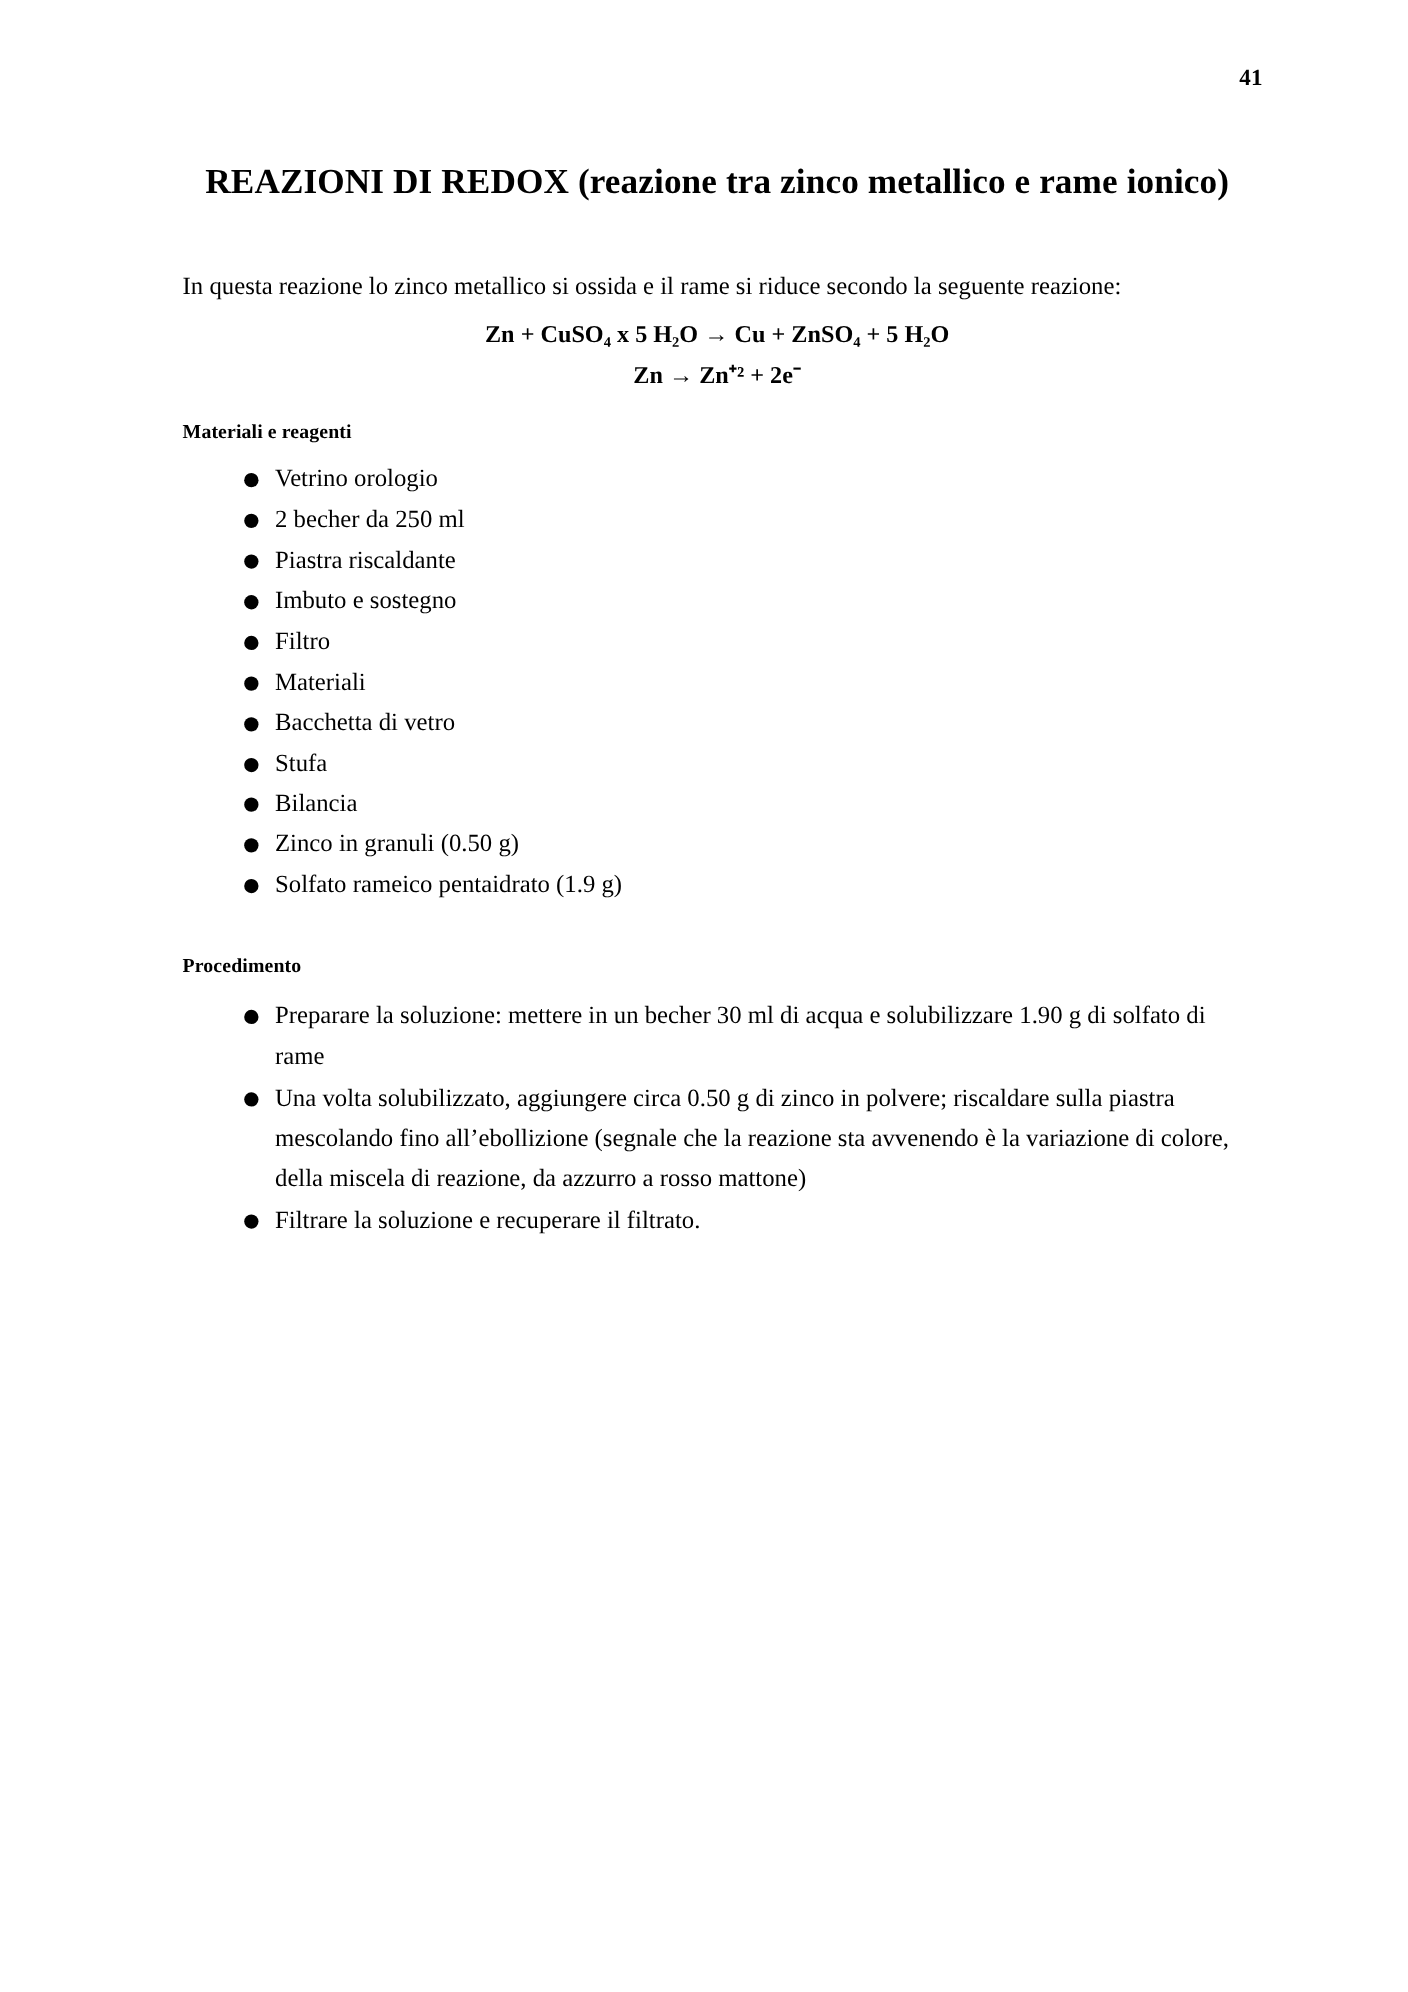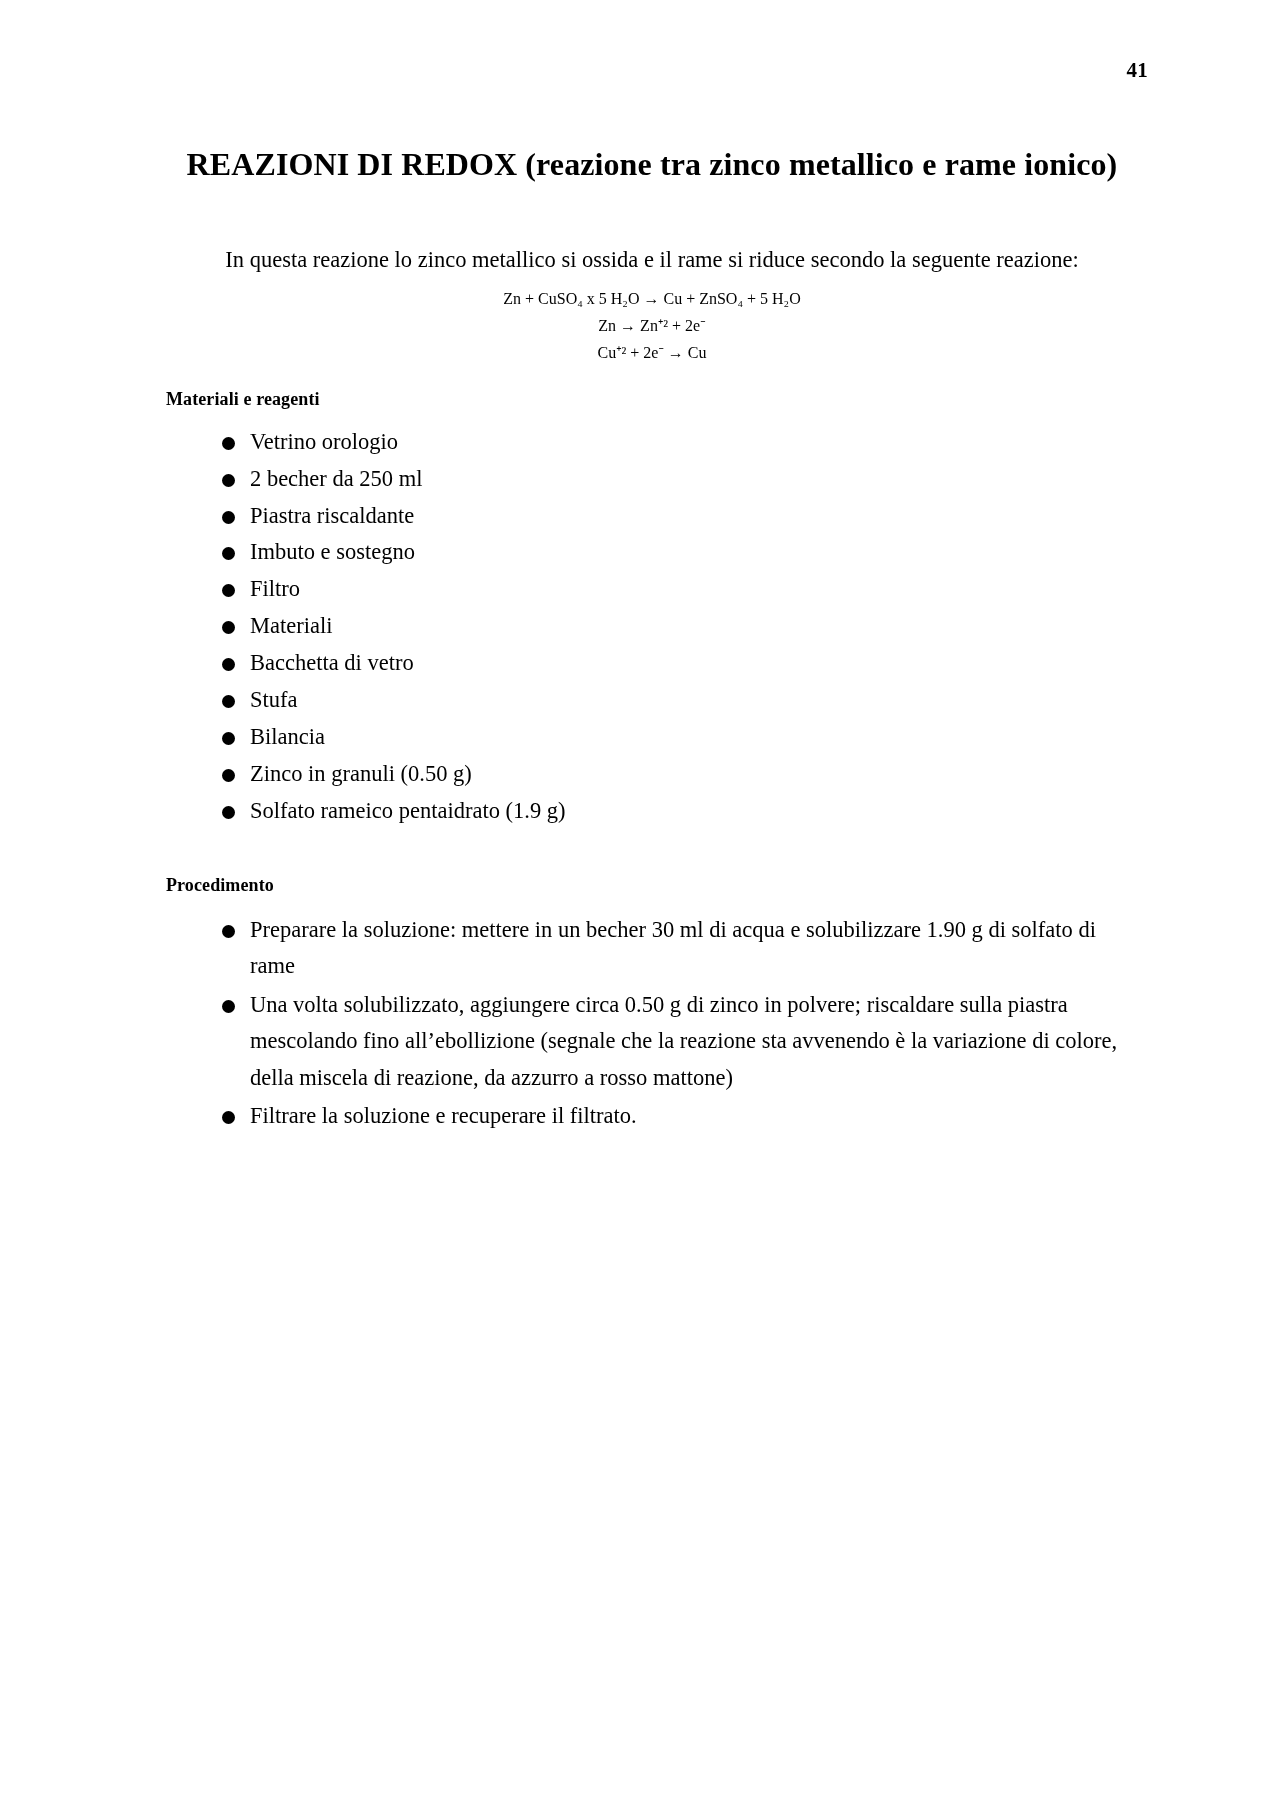--- a/index.html
+++ b/index.html
@@ -43,27 +43,27 @@
     line-height: 1.55;
     text-align: center;
     margin: 0 0 0 0;
     padding: 0 10px;
     letter-spacing: 0.1px;
   }
   p.intro {
     font-size: 22.5px;
     line-height: 1.62;
     margin: 52px 0 0 0;
-    text-align: center;
+    text-align: left;
   }
   .equations {
     margin: 8px 0 0 0;
     text-align: center;
-    font-weight: normal;
-    font-size: 16px;
+    font-weight: bold;
+    font-size: 22px;
     line-height: 1.68;
   }
   .equations .eq {
     display: block;
     white-space: nowrap;
   }
   h2.section-heading {
     font-family: "Liberation Serif", serif;
     font-weight: bold;
     font-size: 18px;
@@ -111,21 +111,20 @@
 
   <div class="content">
 
     <h1 class="doc-title">REAZIONI DI REDOX (reazione tra zinco metallico e rame ionico)</h1>
 
     <p class="intro">In questa reazione lo zinco metallico si ossida e il rame si riduce secondo la seguente reazione:</p>
 
     <div class="equations">
       <span class="eq">Zn + CuSO₄ x 5 H₂O → Cu + ZnSO₄ + 5 H₂O</span>
       <span class="eq">Zn → Zn⁺² + 2e⁻</span>
-      <span class="eq">Cu⁺² + 2e⁻ → Cu</span>
     </div>
 
     <h2 class="section-heading">Materiali e reagenti</h2>
     <ul class="bullets">
       <li><span class="dot"></span><span>Vetrino orologio</span></li>
       <li><span class="dot"></span><span>2 becher da 250 ml</span></li>
       <li><span class="dot"></span><span>Piastra riscaldante</span></li>
       <li><span class="dot"></span><span>Imbuto e sostegno</span></li>
       <li><span class="dot"></span><span>Filtro</span></li>
       <li><span class="dot"></span><span>Materiali</span></li>

